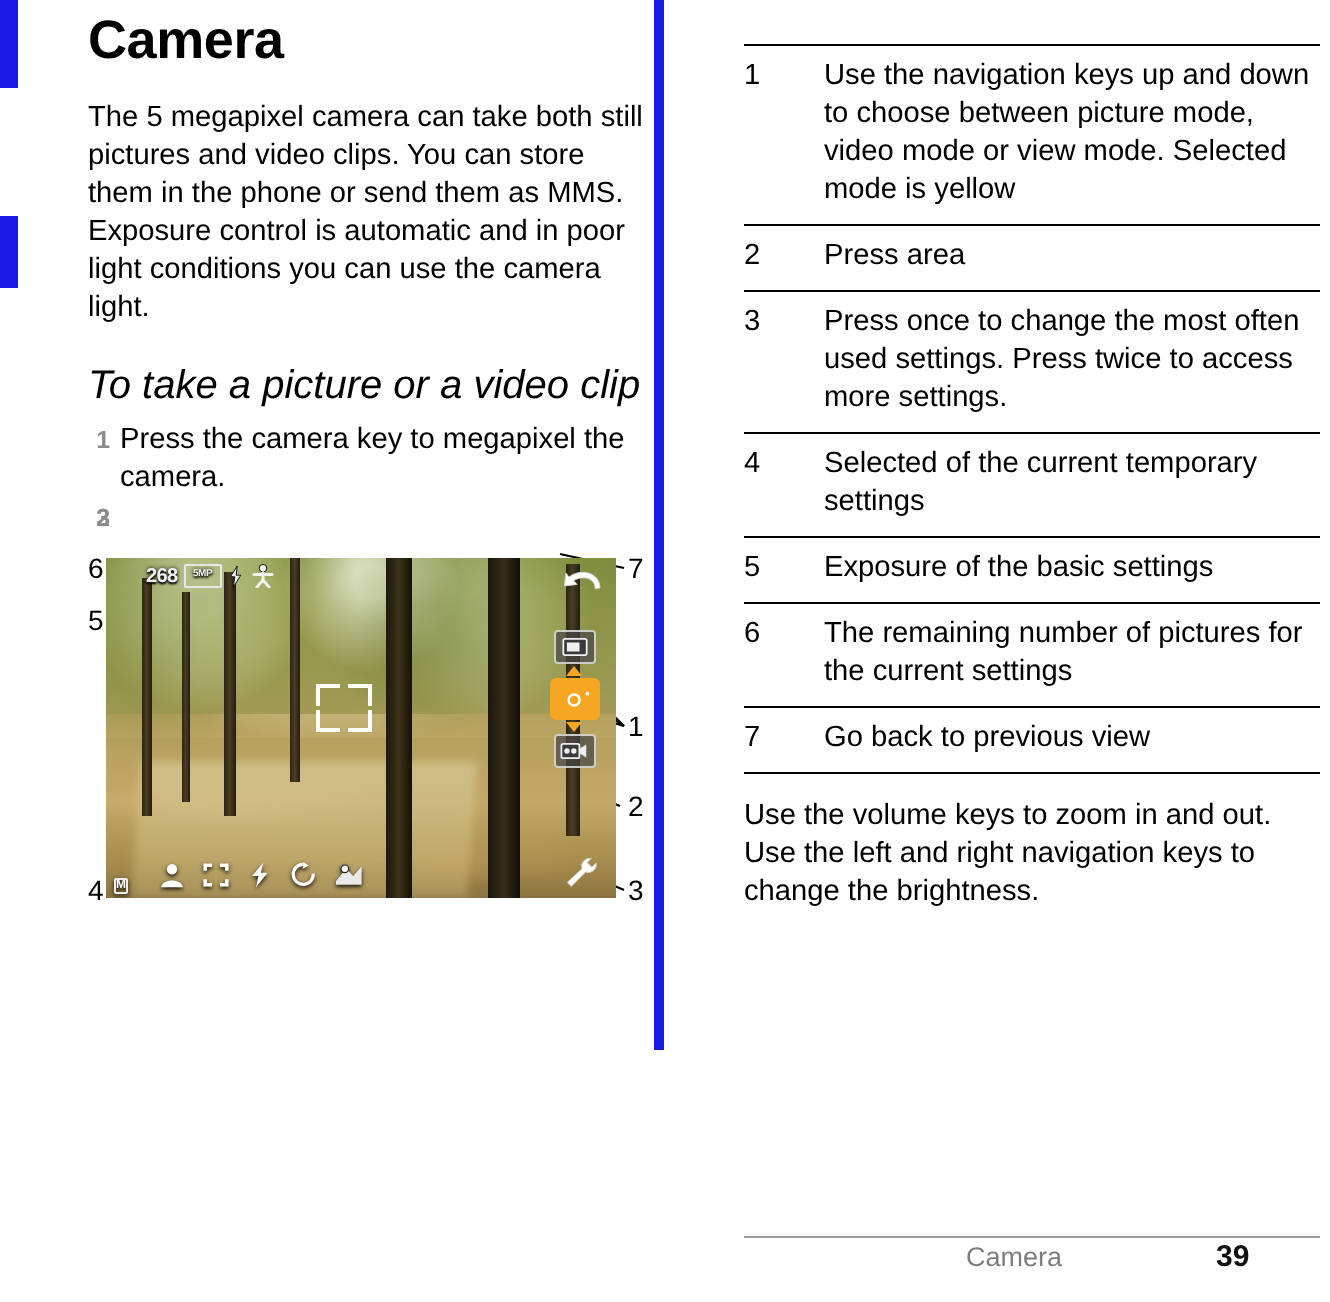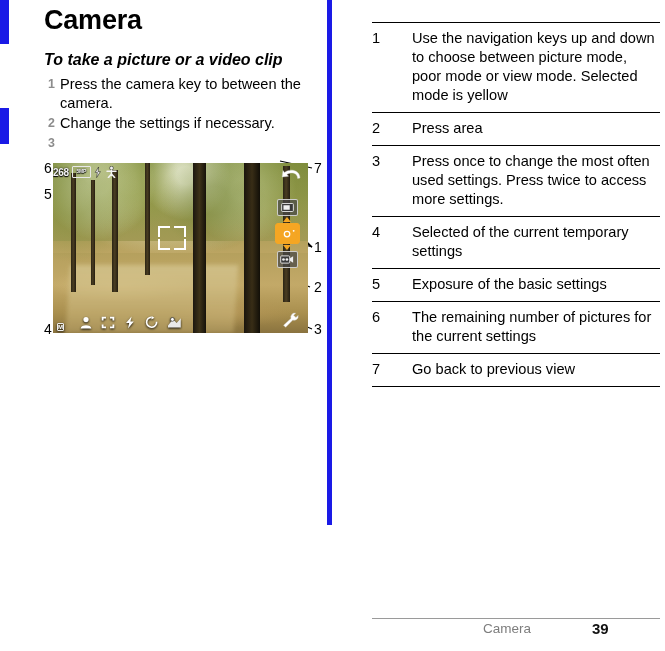--- a/index.html
+++ b/index.html
@@ -25,21 +25,21 @@
   .col-right{position:absolute;left:372px;top:22px;width:288px;}
 
   h1.page-title{
     font-size:27px;font-weight:bold;line-height:1.1;
     margin:0;padding:6px 0 14px 0;letter-spacing:-0.2px;
   }
   p.body-text{
     font-size:14.6px;line-height:1.31;margin:0 0 16px 0;
   }
   h2.sub-head{
-    font-size:16px;font-weight:bold;font-style:italic;
+    font-size:20px;font-weight:normal;font-style:italic;
     margin:0 0 5px 0;line-height:1.3;
   }
 
   
   ol.steps{list-style:none;margin:0;padding:0;}
   ol.steps li{
     position:relative;padding-left:16px;
     font-size:14.6px;line-height:1.29;margin:0 0 1px 0;
   }
   ol.steps li .num{
@@ -92,21 +92,21 @@
   .leafblur{position:absolute;inset:0;backdrop-filter:none;
     background:
       radial-gradient(circle at 8% 20%, rgba(126,140,58,.45) 0 7%, rgba(0,0,0,0) 24%),
       radial-gradient(circle at 30% 12%, rgba(150,160,70,.4) 0 6%, rgba(0,0,0,0) 22%),
       radial-gradient(circle at 63% 22%, rgba(110,126,50,.45) 0 7%, rgba(0,0,0,0) 25%),
       radial-gradient(circle at 86% 12%, rgba(138,148,64,.4) 0 6%, rgba(0,0,0,0) 22%);
   }
 
   
   .cam-status{
-    position:absolute;left:0;top:3px;height:13px;
+    position:absolute;left:20px;top:3px;height:13px;
     display:flex;align-items:center;gap:3px;
     font-size:9px;color:#f2f2f2;font-weight:bold;
     text-shadow:0 0 2px #000,0 1px 1px #000;
   }
   .cam-status .count{font-size:10px;letter-spacing:-0.3px;}
   .ico{display:inline-block;position:relative;}
   .ico-res{
     width:17px;height:10px;border:1.3px solid #e8e8e8;border-radius:1px;
     font-size:5px;line-height:8px;text-align:center;color:#efefef;
     letter-spacing:-0.2px;font-weight:bold;
@@ -162,46 +162,46 @@
     padding:6px 0 7px 0;border-top:1.3px solid #000;
   }
   table.ref tr:last-child td{border-bottom:1.3px solid #000;}
   table.ref td.n{width:36px;padding-right:4px;}
   p.after-table{font-size:14.6px;line-height:1.31;margin:12px 0 0 0;}
 
   
   .footer{position:absolute;left:372px;top:618px;width:288px;height:22px;}
   .footer .rule{position:absolute;left:0;top:0;width:288px;height:1.4px;background:#9a9a9a;}
   .footer .chap{position:absolute;left:111px;top:3px;font-size:13.5px;color:#7d7d7d;}
-  .footer .pg{position:absolute;left:220px;top:2px;font-size:15px;font-weight:bold;color:#111;}
+  .footer .pg{position:absolute;left:236px;top:2px;font-size:15px;font-weight:bold;color:#111;}
 </style>
 </head>
 <body>
 
 <div class="page">
 
   <div class="tab-mark t1"></div>
   <div class="tab-mark t2"></div>
   <div class="col-divider"></div>
 
   <div class="col-left">
 
     <h1 class="page-title">Camera</h1>
 
+    <p class="body-text">The 5 megapixel camera can take both still pictures and video clips. You can store them in the phone or send them as MMS. Exposure control is automatic and in poor light conditions you can use the camera light.</p>
 
     <h2 class="sub-head">To take a picture or a video clip</h2>
 
     <ol class="steps">
       <li>
         <span class="num">1</span>
-        <span>Press the camera key to between the camera.</span>
+        <span>Press the camera key to megapixel the camera.</span>
       </li>
       <li>
         <span class="num">2</span>
-        <span>Change the settings if necessary.</span>
       </li>
       <li>
         <span class="num">3</span>
       </li>
     </ol>
 
     <div class="figure">
 
       <svg class="fig-svg" viewBox="0 0 278 215">
         <g stroke="#000" stroke-width="1.1" fill="none">
@@ -343,21 +343,21 @@
       <span class="callout" style="left:270px;top:132px;">2</span>
       <span class="callout" style="left:270px;top:174px;">3</span>
     </div>
   </div>
 
   <div class="col-right">
     <table class="ref">
       <tbody>
         <tr>
           <td class="n">1</td>
-          <td>Use the navigation keys up and down to choose between picture mode, poor mode or view mode. Selected mode is yellow</td>
+          <td>Use the navigation keys up and down to choose between picture mode, video mode or view mode. Selected mode is yellow</td>
         </tr>
         <tr>
           <td class="n">2</td>
           <td>Press area</td>
         </tr>
         <tr>
           <td class="n">3</td>
           <td>Press once to change the most often used settings. Press twice to access more settings.</td>
         </tr>
         <tr>
@@ -372,20 +372,21 @@
           <td class="n">6</td>
           <td>The remaining number of pictures for the current settings</td>
         </tr>
         <tr>
           <td class="n">7</td>
           <td>Go back to previous view</td>
         </tr>
       </tbody>
     </table>
 
+    <p class="after-table">Use the volume keys to zoom in and out. Use the left and right navigation keys to change the brightness.</p>
   </div>
 
   <div class="footer">
     <div class="rule"></div>
     <span class="chap">Camera</span>
     <span class="pg">39</span>
   </div>
 
 </div>
 

